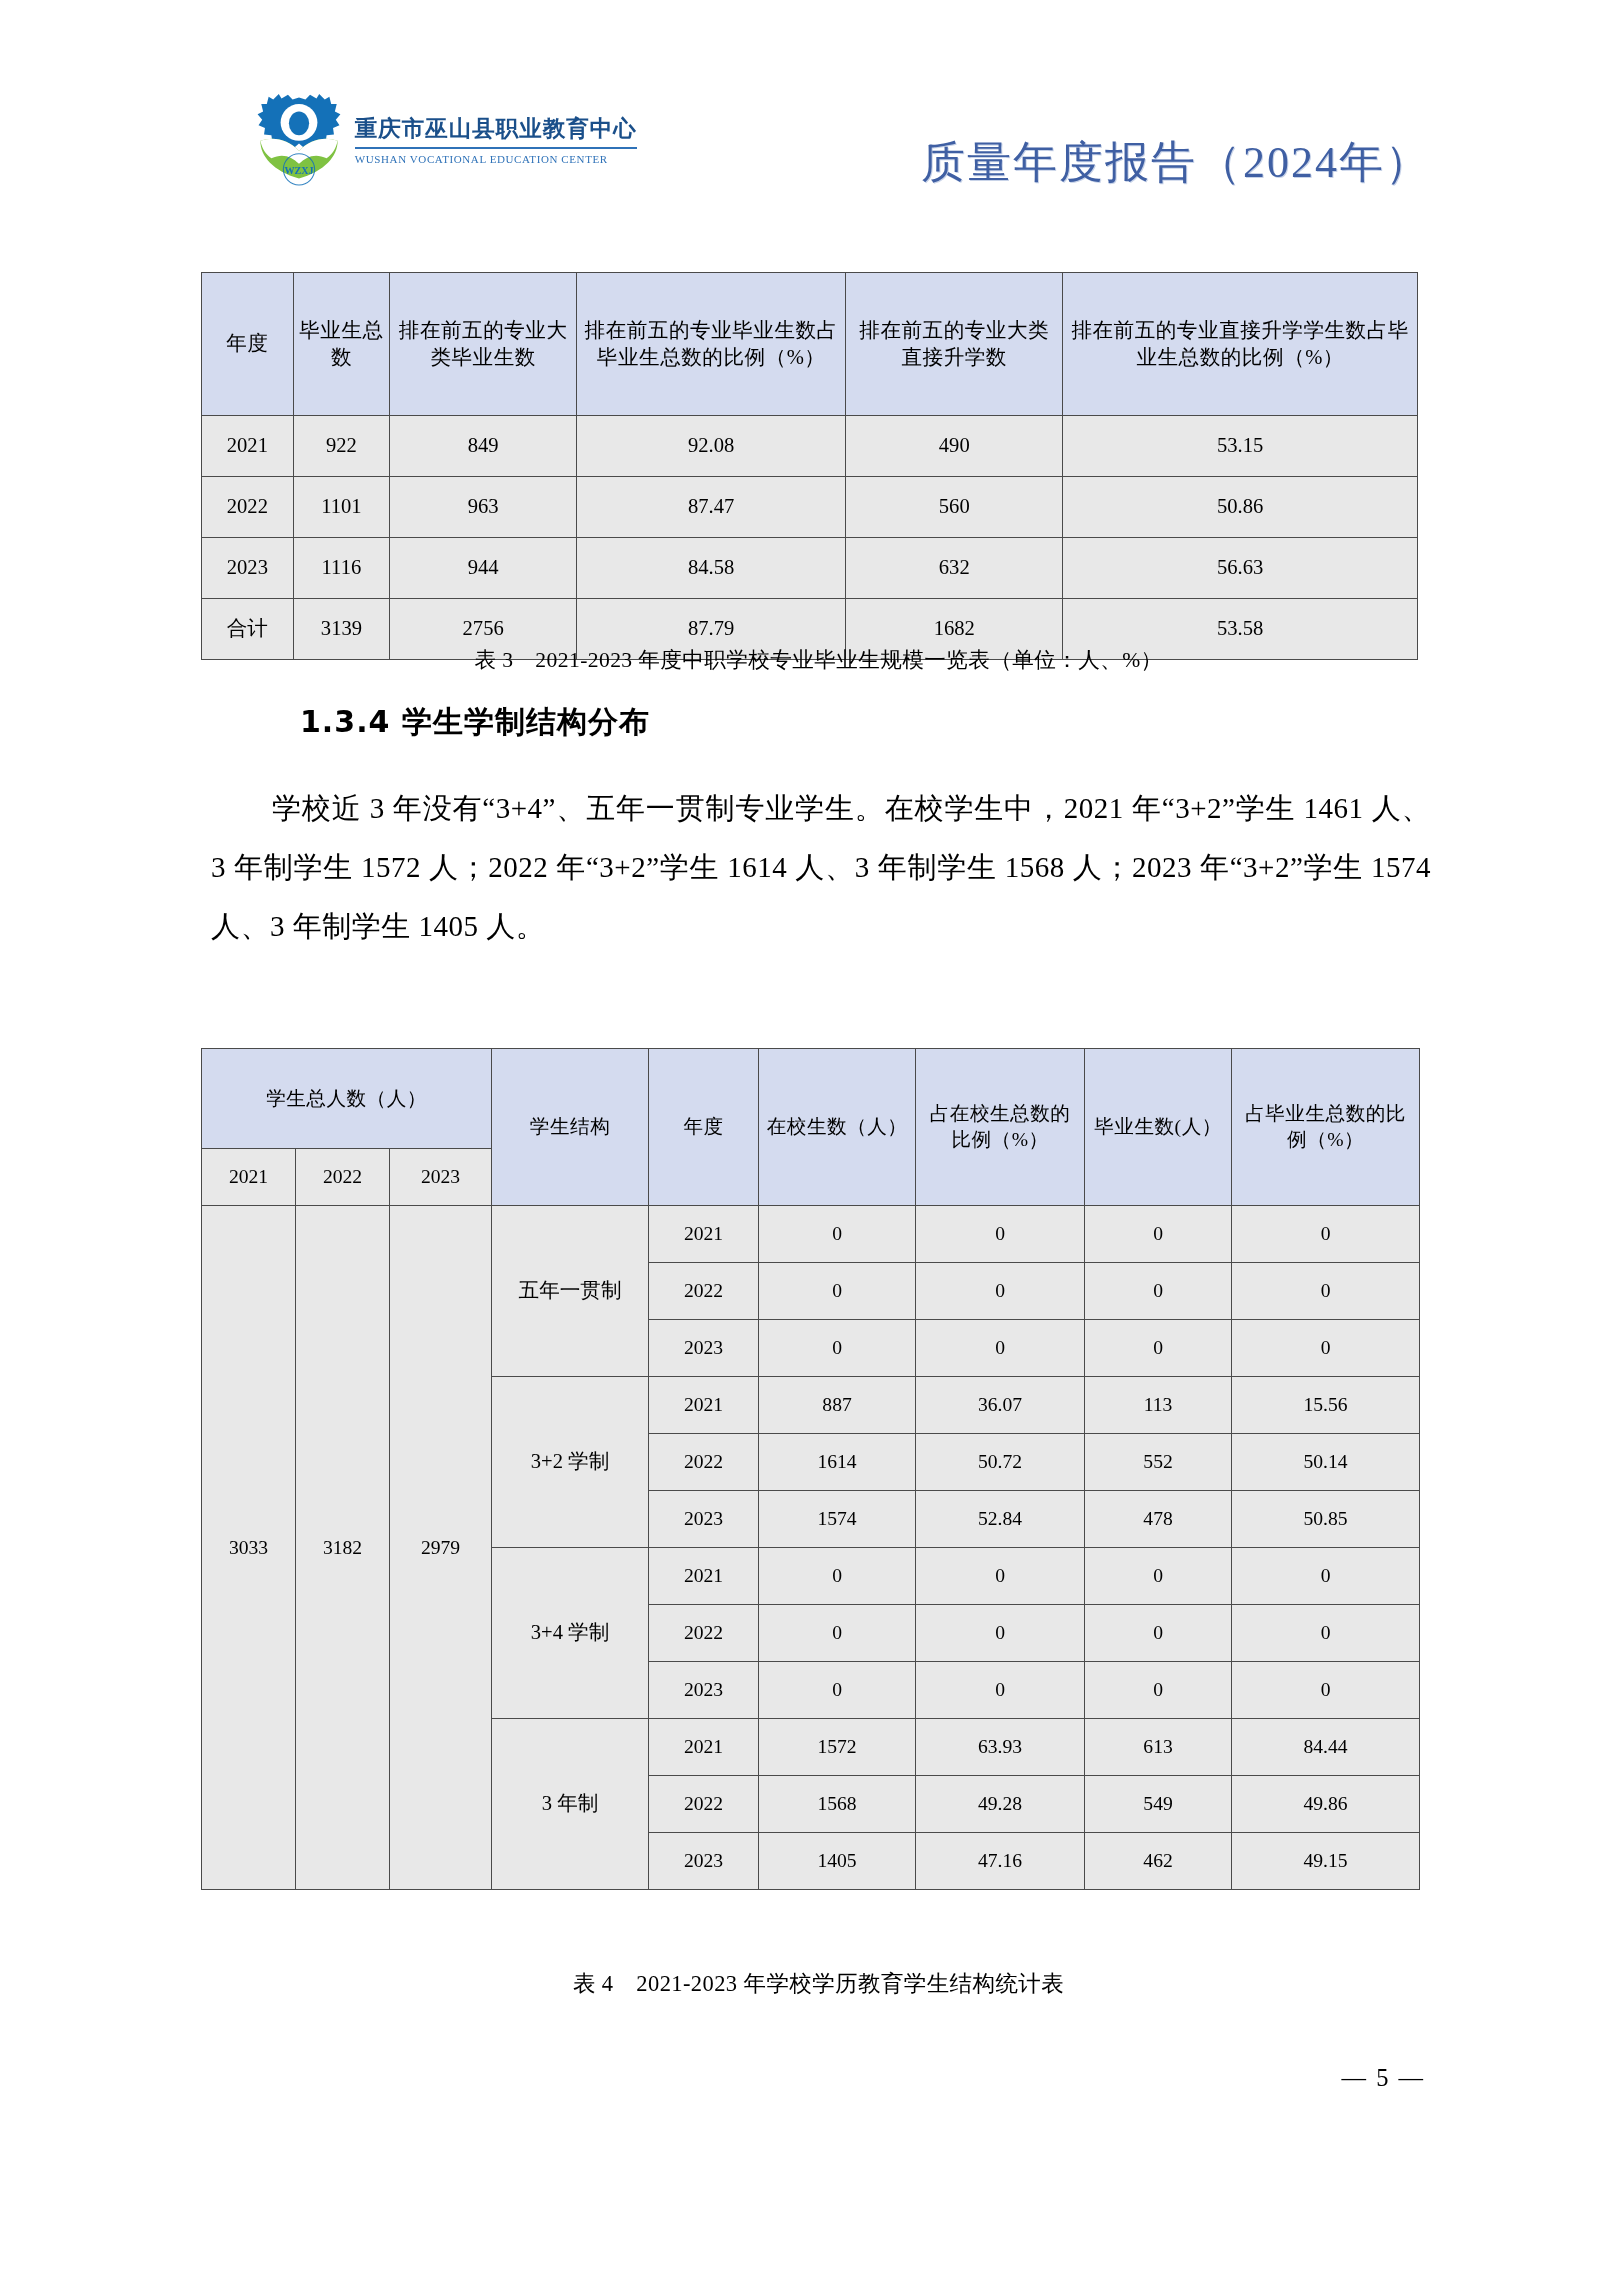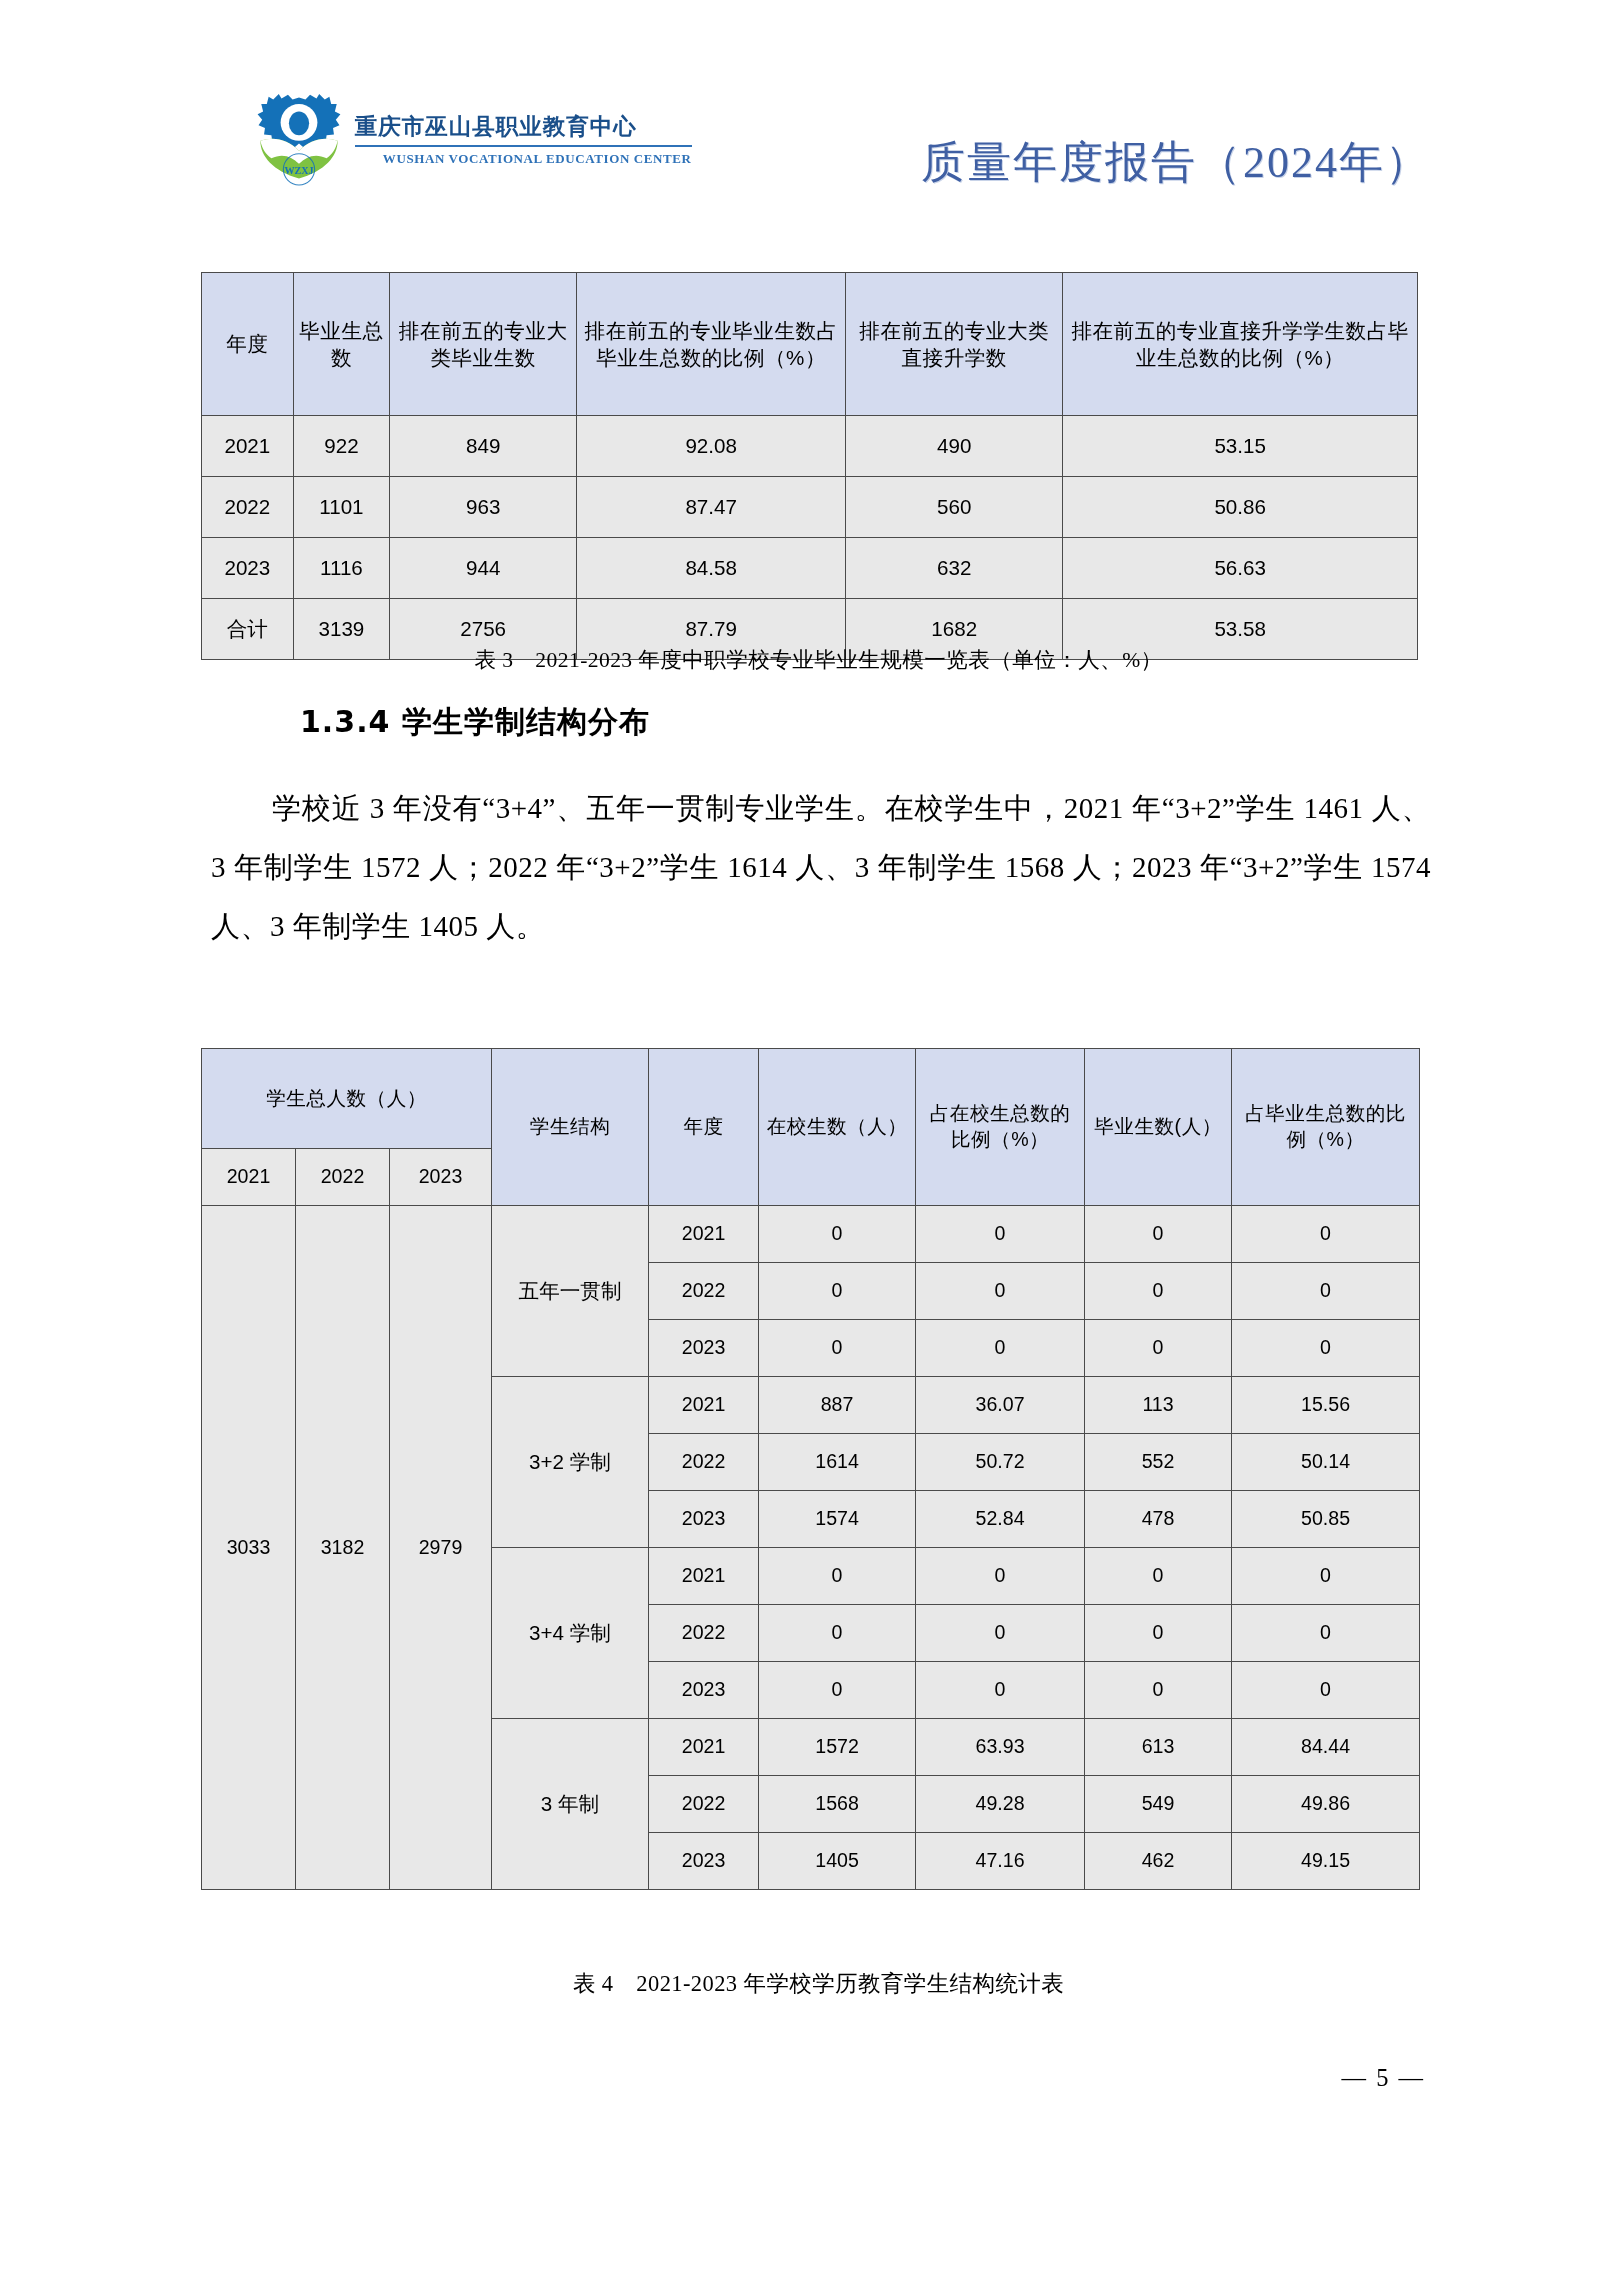--- a/index.html
+++ b/index.html
@@ -39,46 +39,45 @@
     font-size: 22.5px;
     font-weight: 700;
     letter-spacing: 1px;
     color: #1a4f8a;
     white-space: nowrap;
     padding-bottom: 2.9px;
     border-bottom: 2px solid #2f72b8;
   }
   .logo-en {
     font-family: "Liberation Serif", serif;
-    font-size: 13px;
-    font-weight: 700;
+    font-size: 11px;
+    font-weight: 400;
     letter-spacing: 0.6px;
     color: #2f72b8;
     white-space: nowrap;
     margin-top: 3.9px;
-    margin-left: 28px;
   }
   .header-title {
     position: absolute;
     right: 190px;
     top: 43px;
     font-family: "Liberation Serif", "DejaVu Serif", serif;
     font-size: 44px;
     letter-spacing: 2px;
     color: #3f5fa3;
     white-space: nowrap;
     text-shadow: 1px 1px 0 #c8d3e8;
     text-align: center;
   }
 
   
   .doc-table {
     border-collapse: collapse;
     table-layout: fixed;
-    font-family: Liberation Sans, sans-serif;
+    font-family: Liberation Serif, serif;
     background: #737373;
   }
   .doc-table td, .doc-table th {
     border: 1.3px solid #4a4a4a;
     text-align: center;
     vertical-align: middle;
     font-weight: normal;
     padding: 2.9px 3.9px;
     line-height: 1.32;
   }

